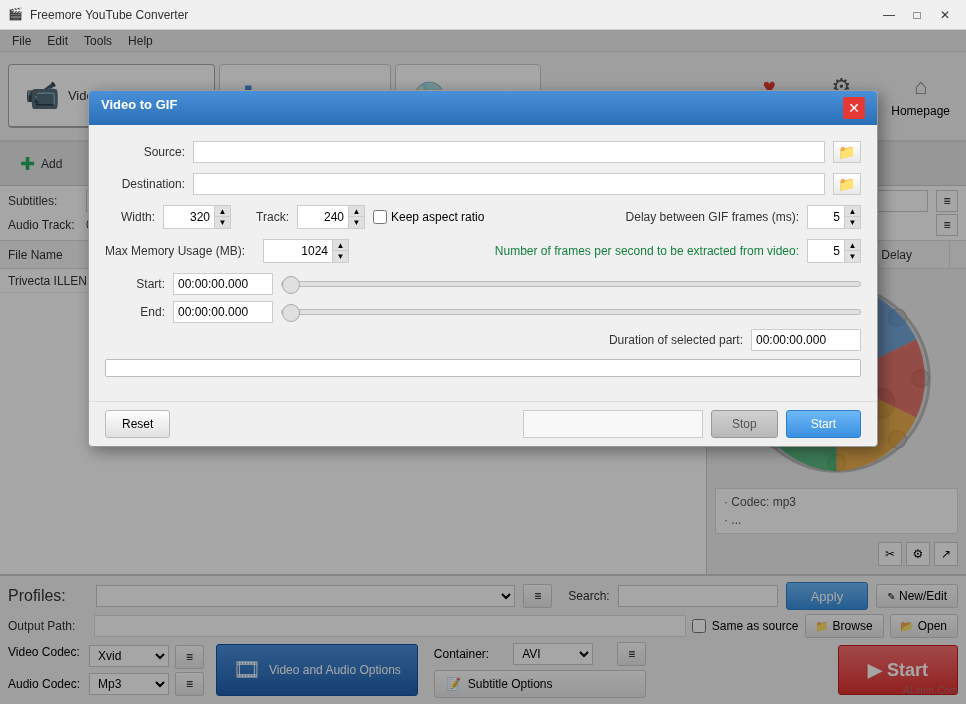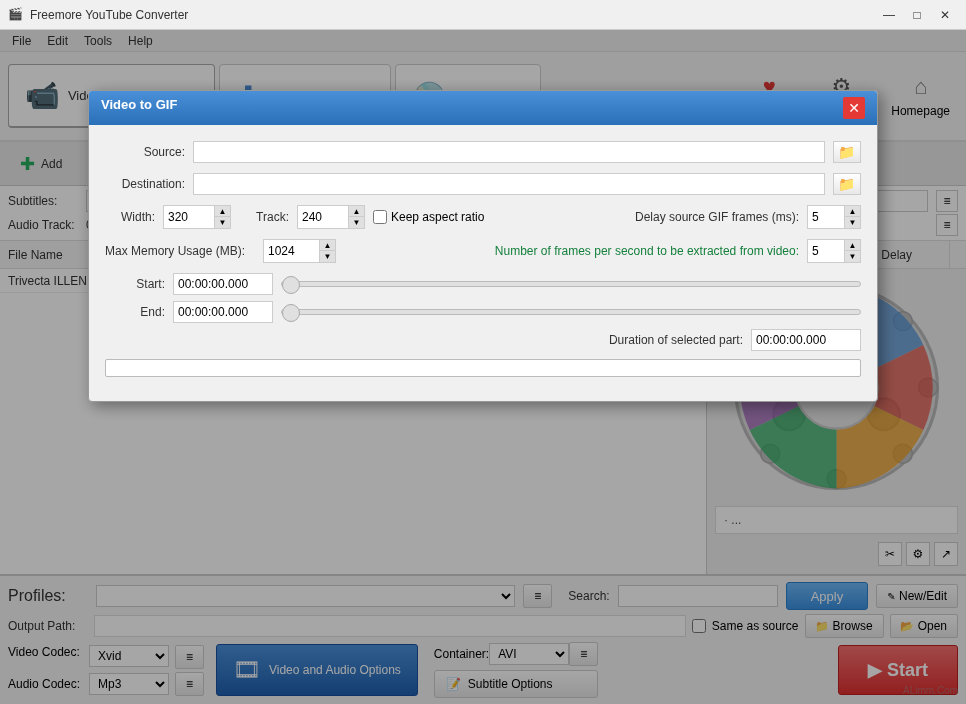--- a/index.html
+++ b/index.html
@@ -341,21 +341,21 @@
       align-items: center;
       border: 1px solid #ccc;
       background: #fff;
     }
     .spinbox input {
       width: 50px;
       height: 22px;
       border: none;
       padding: 0 4px;
       font-size: 12px;
-      text-align: left;
+      text-align: right;
     }
     .spinbox-btns {
       display: flex;
       flex-direction: column;
     }
     .spinbox-btn {
       width: 16px;
       height: 11px;
       border: none;
       background: #e0e0e0;
@@ -700,20 +700,21 @@
         <path d="M70,70 L125,97 A64,64 0 0,1 70,134 Z" fill="#f39c12" opacity="0.7"></path>
         <path d="M70,70 L70,134 A64,64 0 0,1 15,97 Z" fill="#27ae60" opacity="0.7"></path>
         <path d="M70,70 L15,97 A64,64 0 0,1 15,43 Z" fill="#9b59b6" opacity="0.7"></path>
         <path d="M70,70 L15,43 A64,64 0 0,1 70,6 Z" fill="#1abc9c" opacity="0.7"></path>
 
         <circle cx="70" cy="70" r="26" fill="#e8e8e8" stroke="#ccc" stroke-width="1.5"></circle>
         <circle cx="70" cy="70" r="8" fill="#aaa" stroke="#888" stroke-width="1.5"></circle>
       </svg>
 
       <div class="codec-info" style="width:100%; margin-top:8px;">
+        <div>· <span>Codec: mp3</span></div>
         <div>· <span>...</span></div>
       </div>
 
       <div style="display:flex; gap:4px; margin-top:8px; align-self:flex-end;">
         <button style="width:24px; height:24px; border:1px solid #ccc; background:#fff; cursor:pointer; font-size:12px;">✂</button>
         <button style="width:24px; height:24px; border:1px solid #ccc; background:#fff; cursor:pointer; font-size:12px;">⚙</button>
         <button style="width:24px; height:24px; border:1px solid #ccc; background:#fff; cursor:pointer; font-size:12px;">↗</button>
       </div>
     </div>
   </div>
@@ -767,21 +768,21 @@
             <option>Mp3</option>
           </select>
           <button class="settings-btn">≡</button>
         </div>
       </div>
       <button class="vao-btn">
         <span style="font-size:22px;">🎞</span>
         <span>Video and Audio Options</span>
       </button>
       <div style="display:flex; flex-direction:column; gap:4px; margin-left:8px;">
-        <div style="display:flex; align-items:center; gap:0;">
+        <div style="display:flex; align-items:center; gap:24px;">
           <span style="font-size:12px;">Container:</span>
           <select class="settings-select" style="min-width:80px;">
             <option>AVI</option>
           </select>
           <button class="settings-btn">≡</button>
         </div>
         <button class="subtitle-options-btn">
           <span>📝</span>
           <span>Subtitle Options</span>
         </button>
@@ -831,34 +832,34 @@
           <input type="text" value="240" style="">
           <div class="spinbox-btns">
             <button class="spinbox-btn">▲</button>
             <button class="spinbox-btn">▼</button>
           </div>
         </div>
         <label class="modal-checkbox">
           <input type="checkbox" class="modal-check" style="">
           <span>Keep aspect ratio</span>
         </label>
-        <span style="margin-left:auto; font-size:12px; color:#333; white-space:nowrap;">Delay source GIF frames (ms):</span>
+        <span style="margin-left:auto; font-size:12px; color:#333; white-space:nowrap;">Delay between GIF frames (ms):</span>
         <div class="spinbox">
           <input type="text" value="5" style="width: 36px;">
           <div class="spinbox-btns">
             <button class="spinbox-btn">▲</button>
             <button class="spinbox-btn">▼</button>
           </div>
         </div>
       </div>
 
       <div class="modal-row-3col">
         <span class="modal-label" style="min-width:150px; text-align:left;">Max Memory Usage (MB):</span>
         <div class="spinbox">
-          <input type="text" value="1024" style="width: 55px;">
+          <input type="text" value="1024" style="width: 68px;">
           <div class="spinbox-btns">
             <button class="spinbox-btn">▲</button>
             <button class="spinbox-btn">▼</button>
           </div>
         </div>
         <span style="margin-left:auto; font-size:12px; color:#15803d; white-space:nowrap;">Number of frames per second to be extracted from video:</span>
         <div class="spinbox">
           <input type="text" value="5" style="width: 36px;">
           <div class="spinbox-btns">
             <button class="spinbox-btn">▲</button>
@@ -886,16 +887,23 @@
       <div class="modal-duration">
         <span>Duration of selected part:</span>
         <input type="text" style="width: 110px; border: 1px solid rgb(204, 204, 204); height: 22px; font-size: 12px; padding: 0px 4px; background: rgb(255, 255, 255);" value="00:00:00.000" readonly="">
       </div>
 
       <div class="progress-bar-container">
         <div class="progress-empty"></div>
       </div>
     </div>
 
+    <div class="modal-footer">
+      <button class="reset-btn">Reset</button>
+      <div style="flex:1;"></div>
+      <input type="text" style="width: 180px; border: 1px solid rgb(204, 204, 204); height: 28px; font-size: 12px; padding: 0px 4px; background: rgb(248, 248, 248);" readonly="">
+      <button class="stop-btn">Stop</button>
+      <button class="start-modal-btn">Start</button>
+    </div>
   </div>
 </div>
 
 <div class="watermark">ALimm.Com</div>
 
 </body></html>

